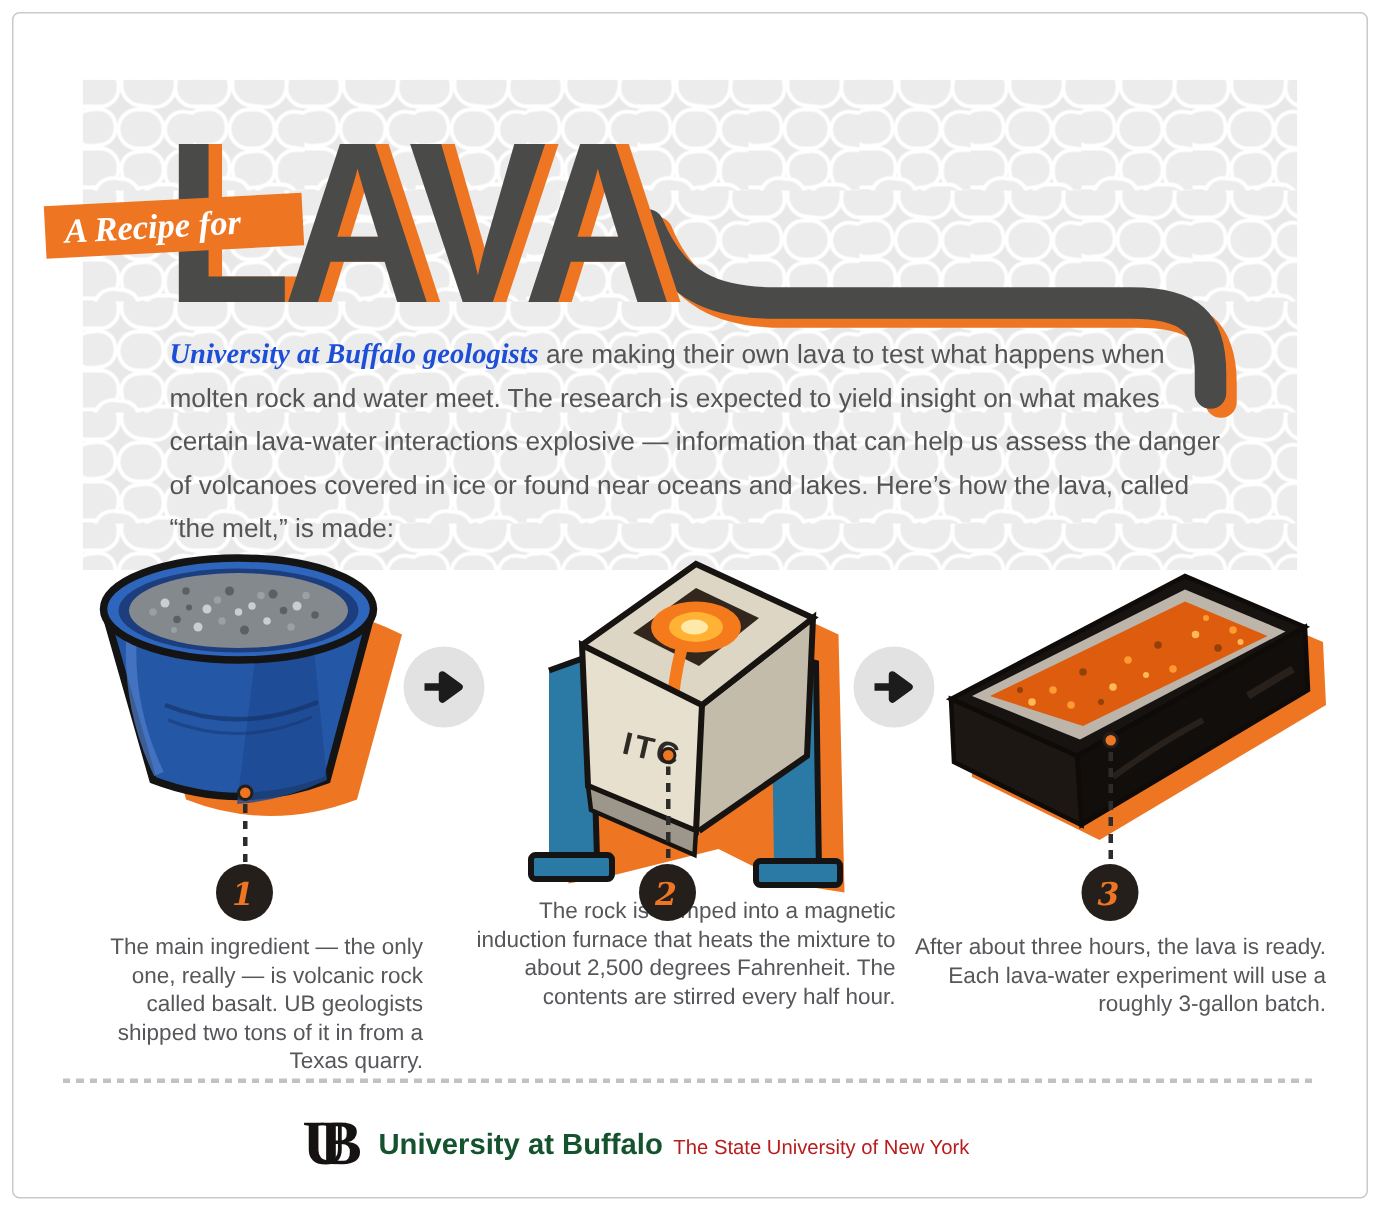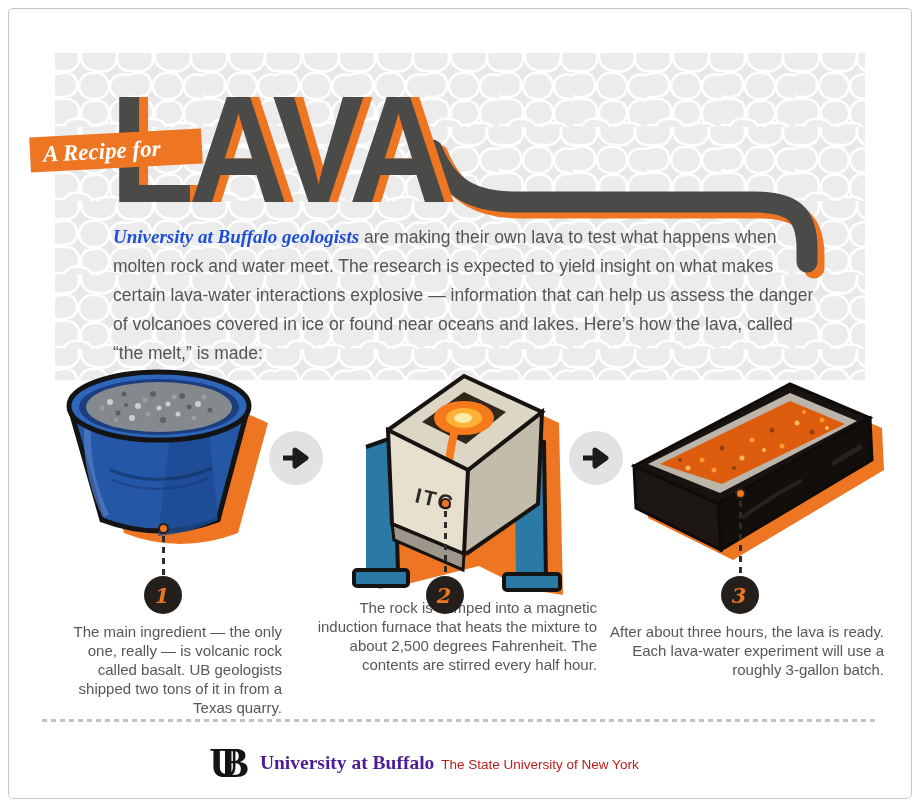--- a/index.html
+++ b/index.html
@@ -39,21 +39,21 @@
 
   .caption{position:absolute;z-index:6;text-align:right;font-size:15px;line-height:19px;color:#56575a;}
 
   .divider{position:absolute;left:42px;top:719px;width:836px;height:3px;z-index:5;
            background:repeating-linear-gradient(90deg,#c2c2c2 0 5px,transparent 5px 9px);}
 
   .footer{position:absolute;left:0;top:742px;width:848px;display:flex;align-items:center;
           justify-content:center;z-index:5;}
   .ub-logo{font-family:"Liberation Serif",serif;font-weight:bold;font-size:42px;color:#171212;
            letter-spacing:-0.45em;padding-right:0.5em;line-height:1;}
-  .ub-name{font-family:Liberation Serif, serif;font-weight:bold;font-size:19.5px;color:#4c1d95;
+  .ub-name{font-family:Liberation Sans, sans-serif;font-weight:bold;font-size:19.5px;color:#14532d;
            margin-left:9px;}
   .ub-tag{font-size:13.5px;color:#b91c1c;margin-left:7px;padding-top:3px;}
 </style>
 </head>
 <body>
 
 <div class="frame"></div>
 
 <div class="hero">
   <svg width="810" height="327">

